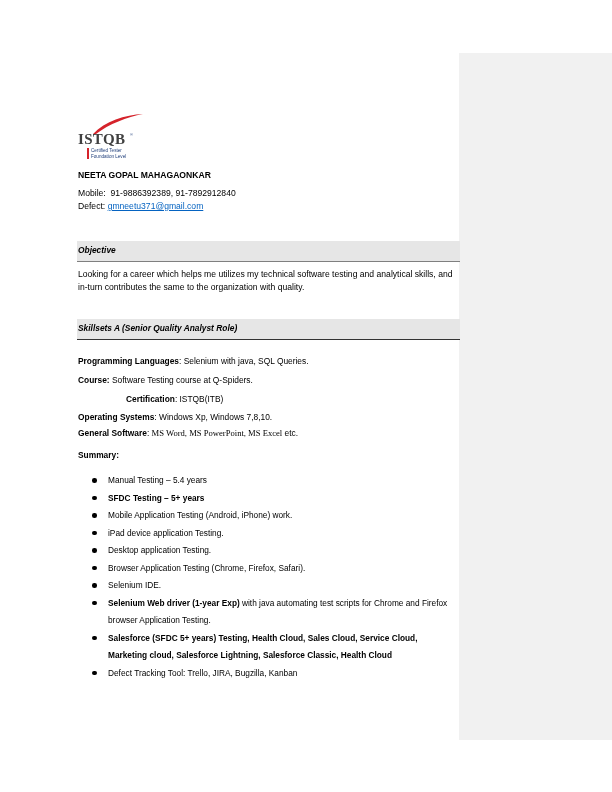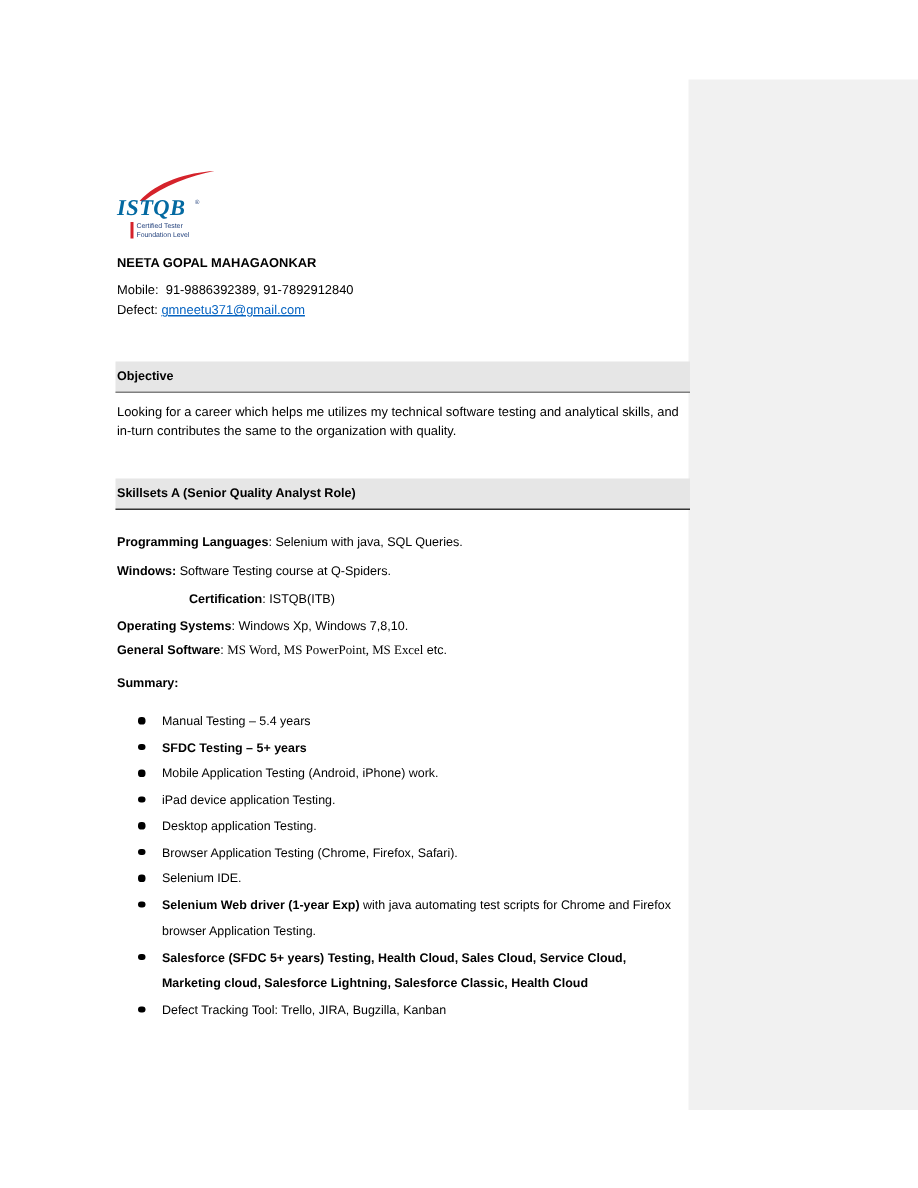--- a/index.html
+++ b/index.html
@@ -12,39 +12,39 @@
   .page { position: absolute; left: 0; top: 0; width: 612px; height: 792px; }
   .comment-pane {
     position: absolute; left: 459px; top: 53px; width: 153px; height: 687px;
     background: #f1f1f1;
   }
   .logo { position: absolute; left: 77px; top: 113px; width: 70px; height: 50px; }
   .logo .swoosh { position: absolute; left: 0; top: 0; }
   .logo .word {
     position: absolute; left: 1px; top: 18px;
     font-family: "Liberation Serif", "DejaVu Serif", serif; font-weight: bold;
-    font-size: 15px; color: #0369a1; letter-spacing: 0.3px; font-style: italic;
+    font-size: 15px; color: #404040; letter-spacing: 0.3px;
   }
   .logo .tm { position: absolute; left: 53px; top: 19px; font-size: 4px; color:#1f3e7a; }
   .logo .sub {
     position: absolute; left: 14px; top: 35px; font-size: 4.6px; line-height: 5.5px;
     color: #1f3e7a; font-family: "Liberation Sans", sans-serif;
   }
   .logo .redbar { position: absolute; left: 10px; top: 35px; width: 1.5px; height: 11px; background: #d5232b; }
 
   .text { position: absolute; left: 78px; font-size: 8.6px; white-space: nowrap; line-height: 11px; }
   .bold { font-weight: bold; }
   .name { top: 170px; font-weight: bold; font-size: 8.6px; }
   .mobile { top: 188px; }
   .email { top: 201px; }
   .email a { color: #0563c1; text-decoration: underline; }
 
   .section-bar {
     position: absolute; left: 77px; width: 383px; height: 20px;
-    background: #e6e6e6; border-bottom: 1.2px solid #7f7f7f;
+    background: #e6e6e6; border-bottom: 1.2px solid #7f7f7f; font-style: italic;
   }
   .section-bar.dark { border-bottom: 1.2px solid #333; }
   .section-bar span {
     position: absolute; left: 1px; top: 4px; font-size: 8.4px; font-weight: bold;
   }
   .objective-body { top: 268px; line-height: 13px; white-space: normal; width: 380px; }
 
   .kv { position: absolute; left: 78px; font-size: 8.4px; white-space: nowrap; }
   .kv .v.serif { font-family: "Liberation Serif", "DejaVu Serif", serif; font-size: 8.6px; }
 
@@ -91,21 +91,21 @@
   <div class="text objective-body">Looking for a career which helps me utilizes my technical software testing and analytical skills, and in-turn contributes the same to the organization with quality.</div>
 
   <div class="section-bar dark" style="top:319px;">
     <span>Skillsets A (Senior Quality Analyst Role)</span>
   </div>
 
   <div class="kv" style="top:356px;">
     <span class="bold">Programming Languages</span><span>: </span><span>Selenium with java, SQL Queries.</span>
   </div>
   <div class="kv" style="top:375px;">
-    <span class="bold">Windows:</span><span> </span><span>Software Testing course at Q-Spiders.</span>
+    <span class="bold">Course:</span><span> </span><span>Software Testing course at Q-Spiders.</span>
   </div>
   <div class="kv" style="top:394px;margin-left:48px;">
     <span class="bold">Certification</span><span>: </span><span>ISTQB(ITB)</span>
   </div>
   <div class="kv" style="top:412px;">
     <span class="bold">Operating Systems</span><span>: </span><span>Windows Xp, Windows 7,8,10.</span>
   </div>
   <div class="kv" style="top:428px;">
     <span class="bold">General Software</span><span>: </span><span class="v serif">MS Word, MS PowerPoint, MS Excel</span><span> etc.</span>
   </div>

